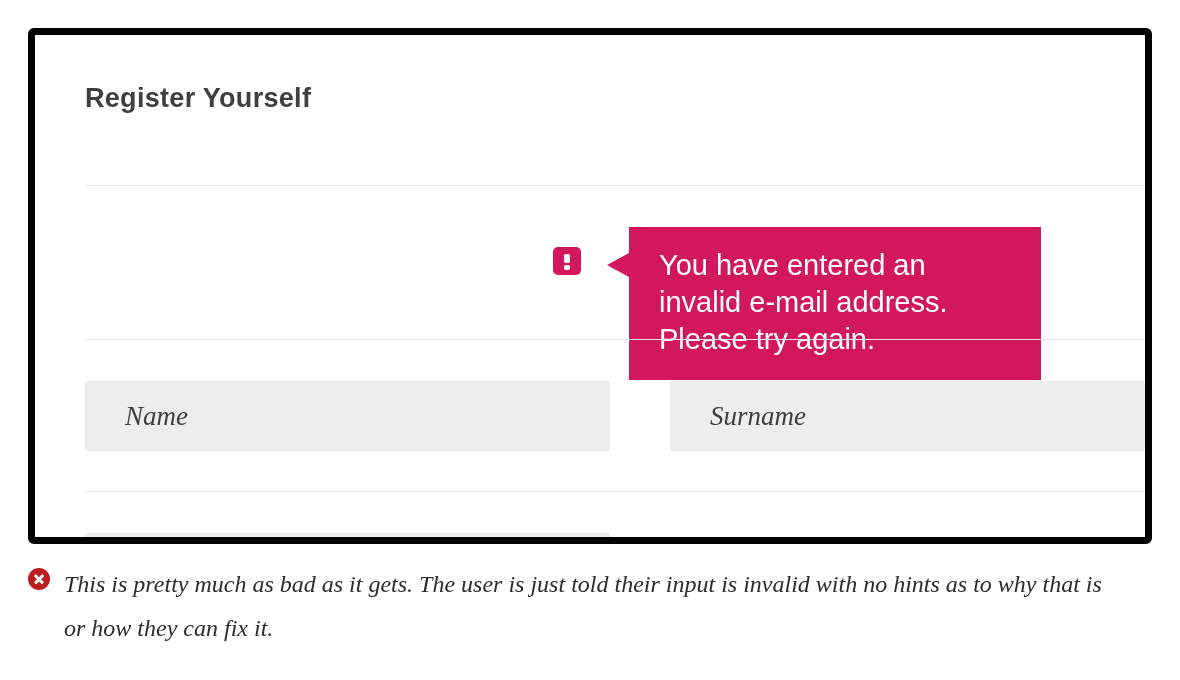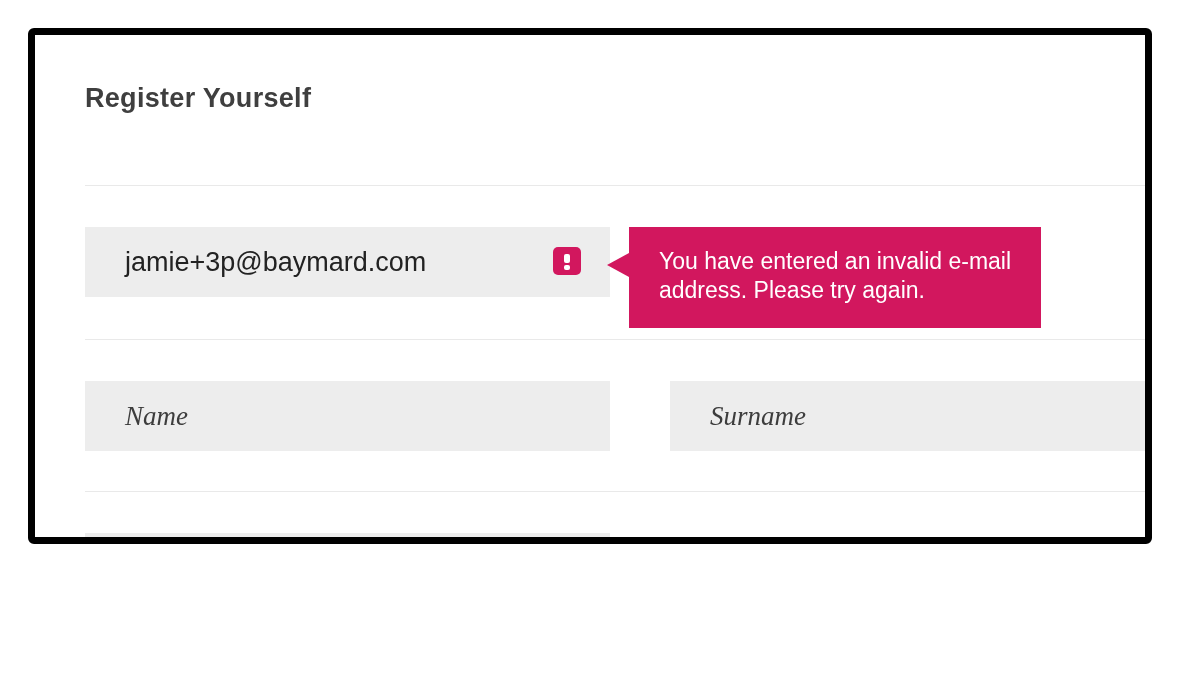--- a/index.html
+++ b/index.html
@@ -80,21 +80,21 @@
     width: 6px; height: 5px; background: #fff; border-radius: 2px;
   }
 
   .tooltip {
     position: absolute;
     left: 594px; top: 192px;
     width: 412px;
     background: #d2175e;
     color: #fff;
     padding: 20px 28px 22px 30px;
-    font-size: 23px;
+    font-size: 29px;
     line-height: 1.28;
     font-family: Verdana, Geneva, sans-serif;
   }
   .tooltip::before {
     content: "";
     position: absolute;
     left: -22px; top: 26px;
     width: 0; height: 0;
     border-top: 12px solid transparent;
     border-bottom: 12px solid transparent;
@@ -141,23 +141,20 @@
 </head>
 <body>
 
 <div class="stage">
   <div class="card">
     <div class="card-inner">
       <div class="heading">Register Yourself</div>
 
       <div class="rule rule-1"></div>
 
-      <div class="field email-field">
-        <span class="value">jamie+3p@baymard.com</span>
-      </div>
 
       <div class="error-badge">
         <div class="bang"></div>
       </div>
 
       <div class="tooltip">
         <span>You have entered an invalid e-mail address. Please try again.</span>
       </div>
 
       <div class="rule rule-2"></div>
@@ -171,13 +168,17 @@
 
       <div class="rule rule-3"></div>
 
       <div class="field birth-field">
         
         
       </div>
     </div>
   </div>
 
+  <div class="caption">
+    <div class="x-icon"></div>
+    <div class="text">This is pretty much as bad as it gets. The user is just told their input is invalid with no hints as to why that is or how they can fix it.</div>
+  </div>
 </div>
 
 </body></html>

